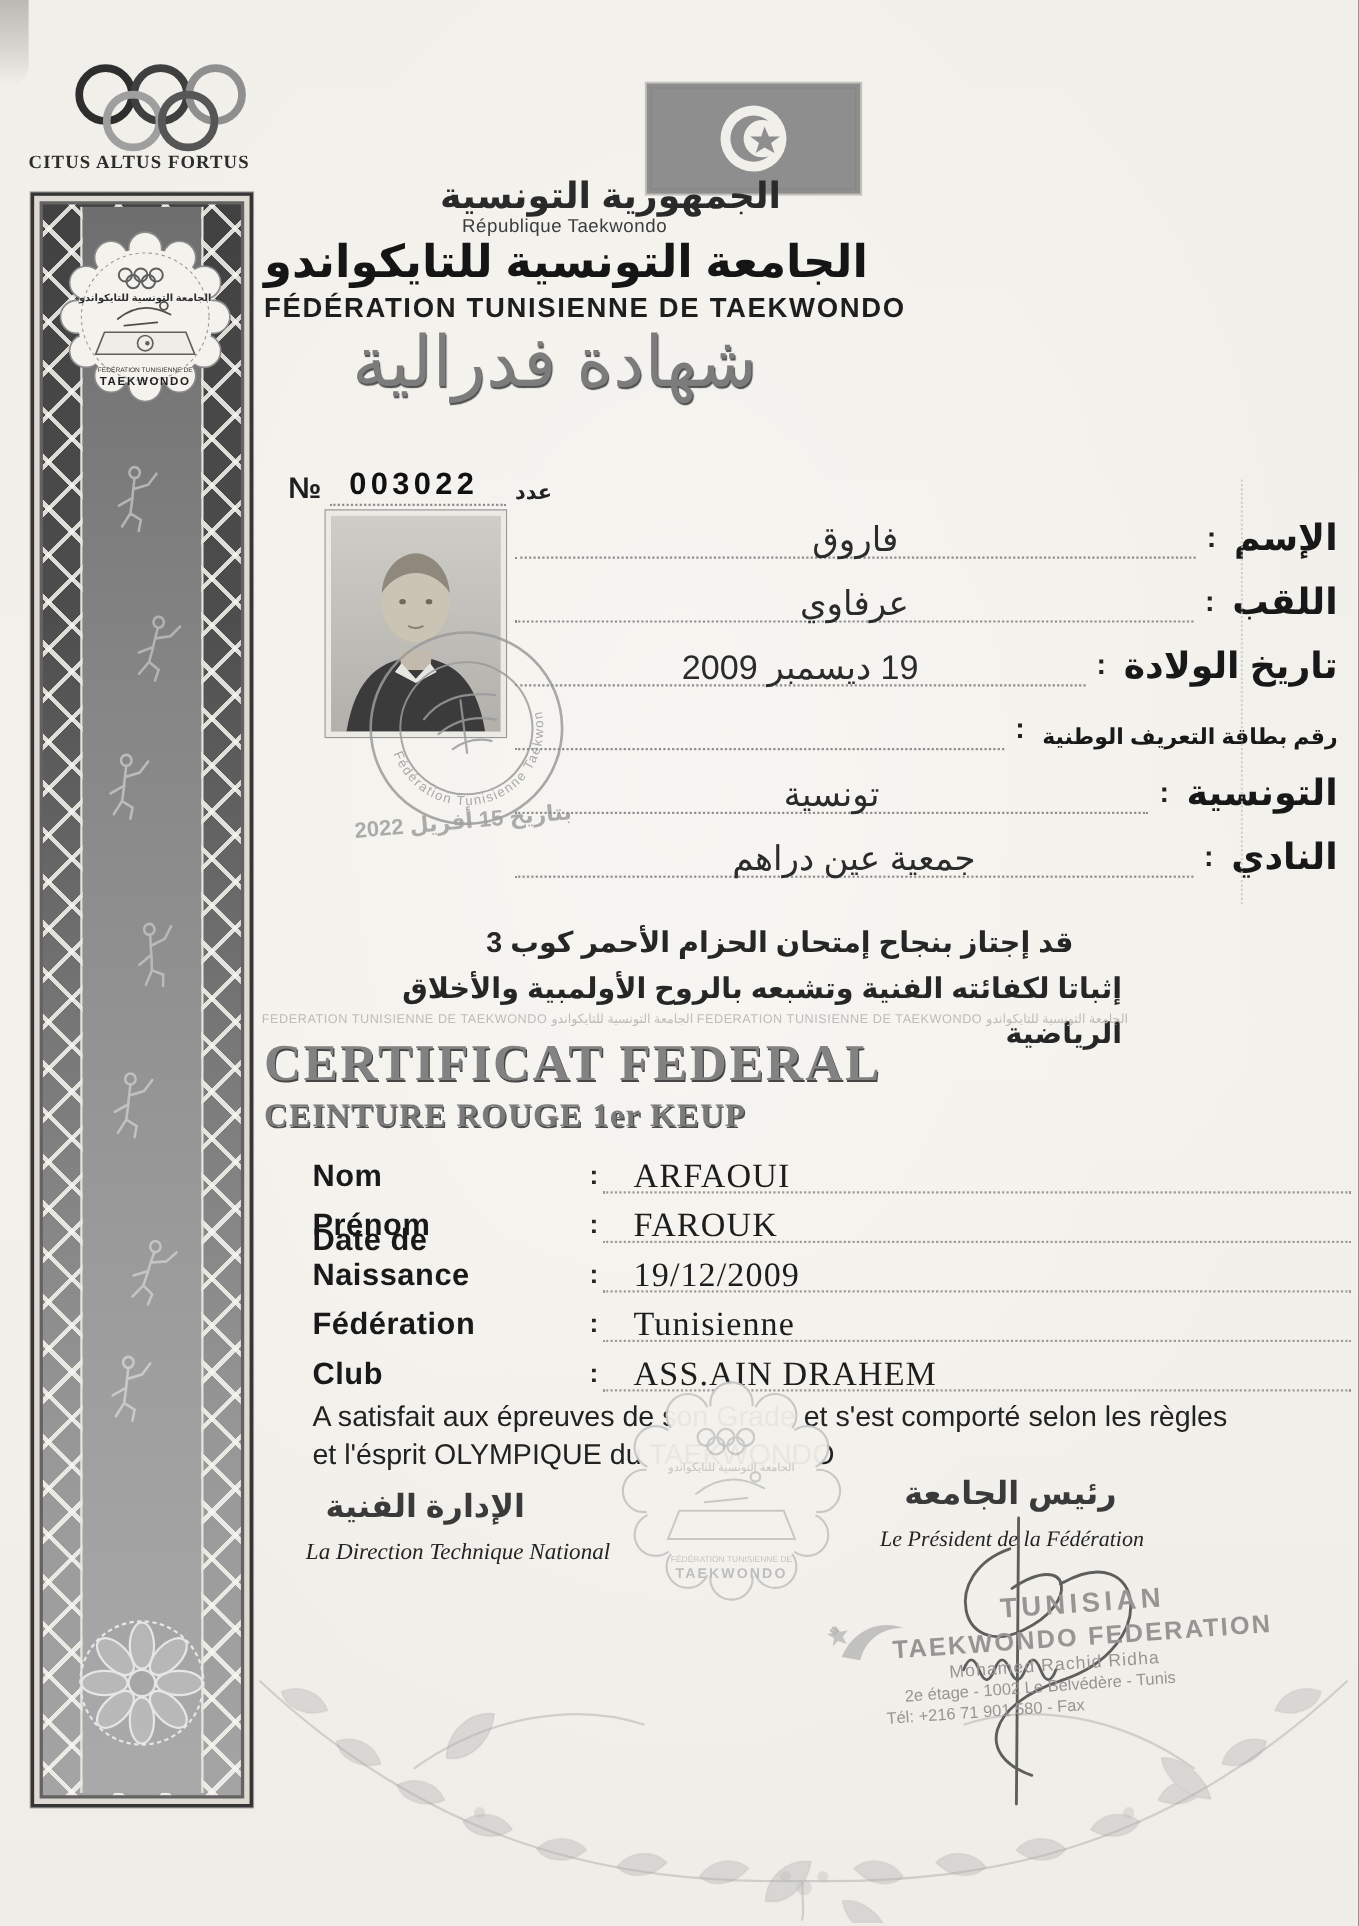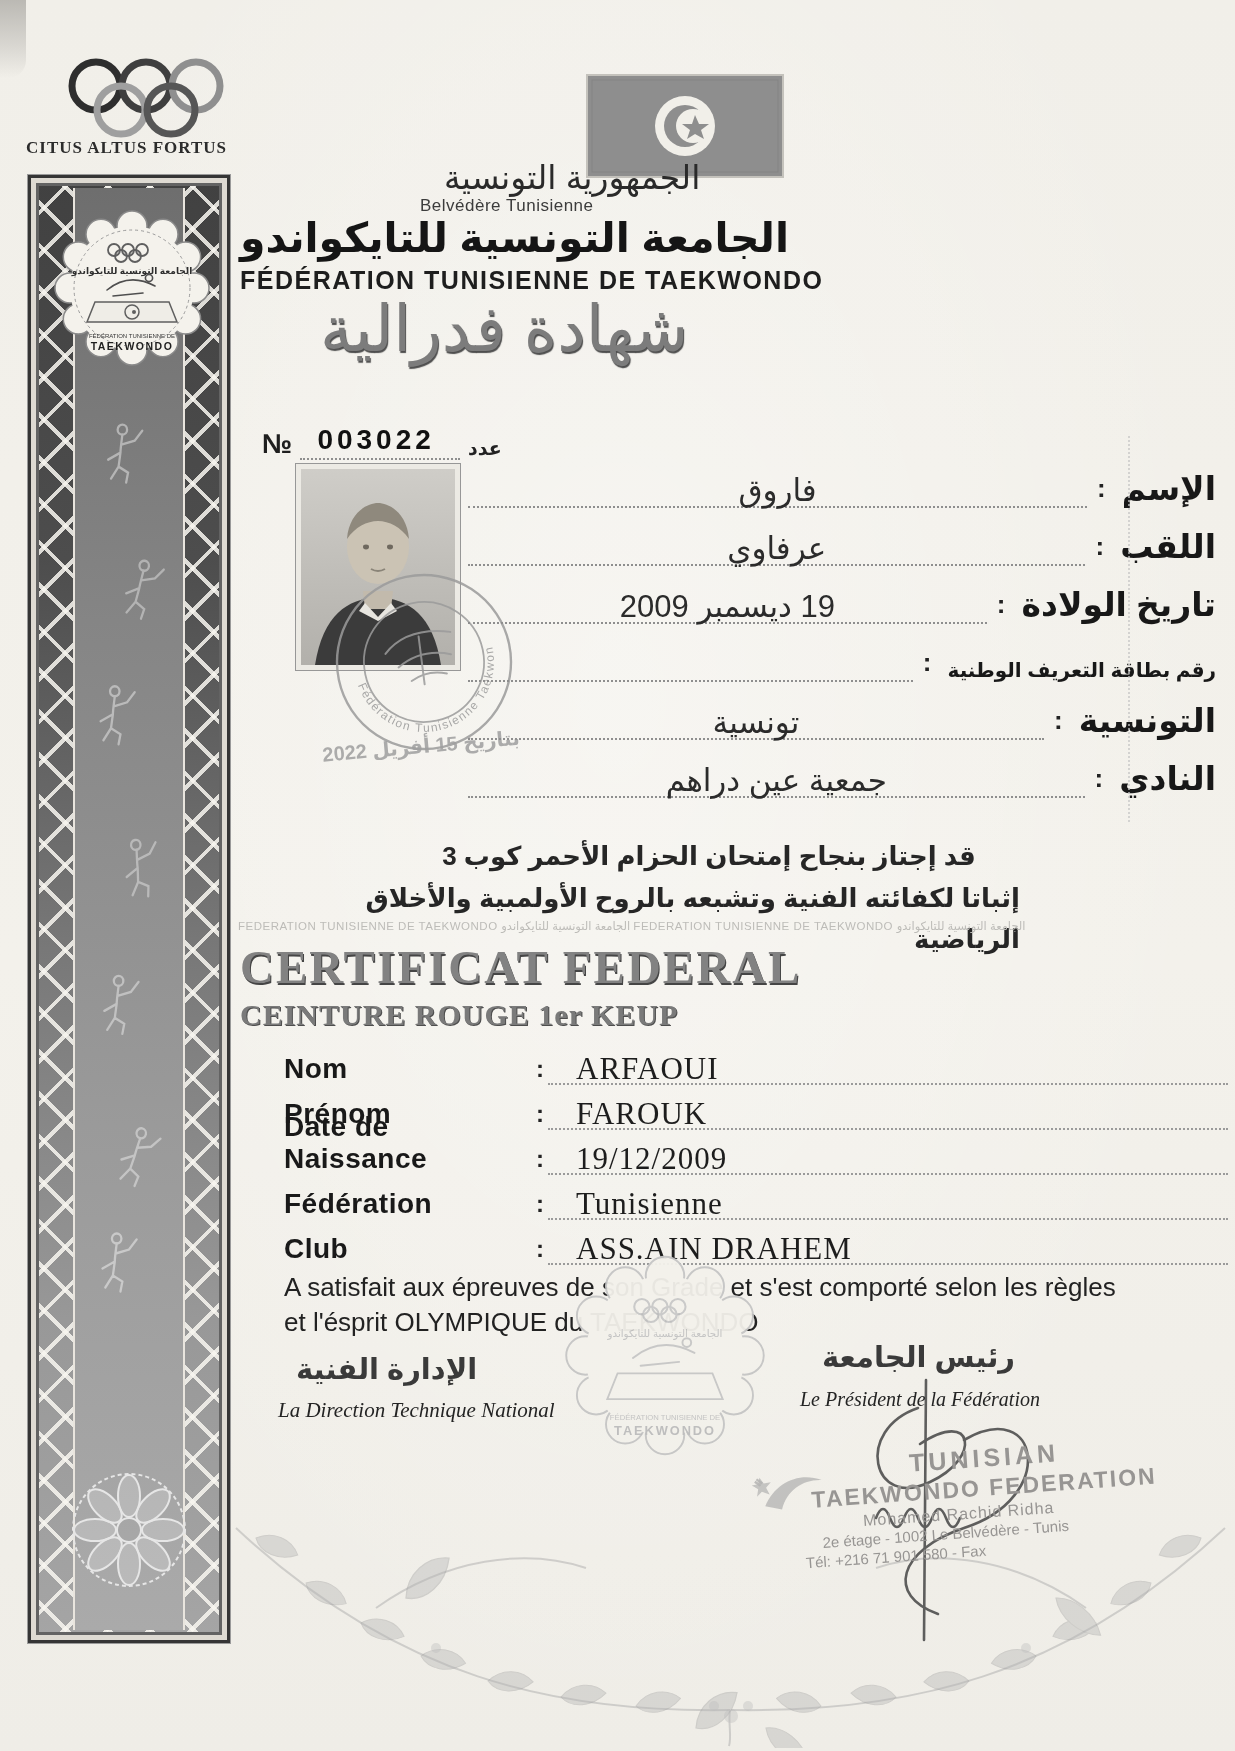--- a/index.html
+++ b/index.html
@@ -28,21 +28,21 @@
   }
   .border-inner{
     position:absolute;left:42px;right:42px;top:10px;bottom:10px;
     background:linear-gradient(180deg,#6e6e6e 0%,#858585 30%,#9a9a9a 65%,#aaa 100%);
     border-left:2px solid #e9e5de;border-right:2px solid #e9e5de;
   }
   .badge{left:20px;top:20px;width:162px;height:184px;}
   .rosette{left:50%;transform:translateX(-50%);bottom:34px;width:132px;height:132px;}
   
   .flag{left:586px;top:74px;width:198px;height:104px;}
-  .rep-ar{left:444px;top:158px;width:530px;font-size:33px;color:#2a2a2a;font-weight:normal;}
+  .rep-ar{left:400px;top:158px;width:530px;font-size:33px;color:#2a2a2a;font-weight:bold;}
   .rep-fr{left:420px;top:196px;width:530px;font-size:17px;color:#3c3c3c;letter-spacing:.5px;}
   .fed-ar{left:240px;top:214px;width:830px;font-size:41px;font-weight:900;color:#151515;letter-spacing:1px;}
   .fed-fr{left:240px;top:266px;width:830px;font-size:25px;font-weight:bold;letter-spacing:1.5px;color:#1e1e1e;}
   .cert-ar{left:320px;top:292px;width:620px;font-size:64px;font-weight:normal;color:#7c7c7c;text-shadow:1px 2px 1px #4e4e4e;}
   .belt-ar{left:360px;top:390px;width:540px;font-size:35px;font-weight:bold;color:#4f4f4f;text-shadow:0 1px 0 #8a8a8a;}
   
   .numrow{left:262px;top:424px;display:flex;align-items:flex-end;gap:8px;}
   .numsym{font-size:27px;font-weight:bold;color:#1f1f1f;}
   .numval{font-size:28px;font-weight:bold;letter-spacing:4px;color:#111;border-bottom:2px dotted #8e8e8e;padding:0 14px 2px 6px;min-width:140px;text-align:center;}
   .numword{font-size:19px;font-weight:bold;color:#222;}
@@ -189,21 +189,21 @@
   <svg class="abs flag" viewBox="0 0 198 104">
     <rect x="1" y="1" width="196" height="102" fill="#8e8e8e" stroke="#c4c2bc" stroke-width="2"></rect>
     <rect x="6" y="6" width="186" height="92" fill="none" stroke="#7c7c7c" stroke-width="1" opacity=".5"></rect>
     <circle cx="99" cy="52" r="30" fill="#f1efe9"></circle>
     <circle cx="99" cy="52" r="21" fill="#8e8e8e"></circle>
     <circle cx="107" cy="52" r="17" fill="#f1efe9"></circle>
     <path d="M109 41 L113 50 L123 50 L115 56 L118 65 L109 60 L101 65 L104 56 L96 50 L106 50 Z" fill="#8e8e8e"></path>
   </svg>
 
   <div class="abs rep-ar center">الجمهورية التونسية</div>
-  <div class="abs rep-fr center">Belvédère Tunisienne</div>
+  <div class="abs rep-fr center">République Taekwondo</div>
   <div class="abs fed-ar center">الجامعة التونسية للتايكواندو</div>
   <div class="abs fed-fr center">FÉDÉRATION TUNISIENNE DE TAEKWONDO</div>
   <div class="abs cert-ar center">شهادة فدرالية</div>
 
   <div class="abs numrow">
     <span class="numsym">№</span>
     <span class="numval">003022</span>
     <span class="numword">عدد</span>
   </div>
 

